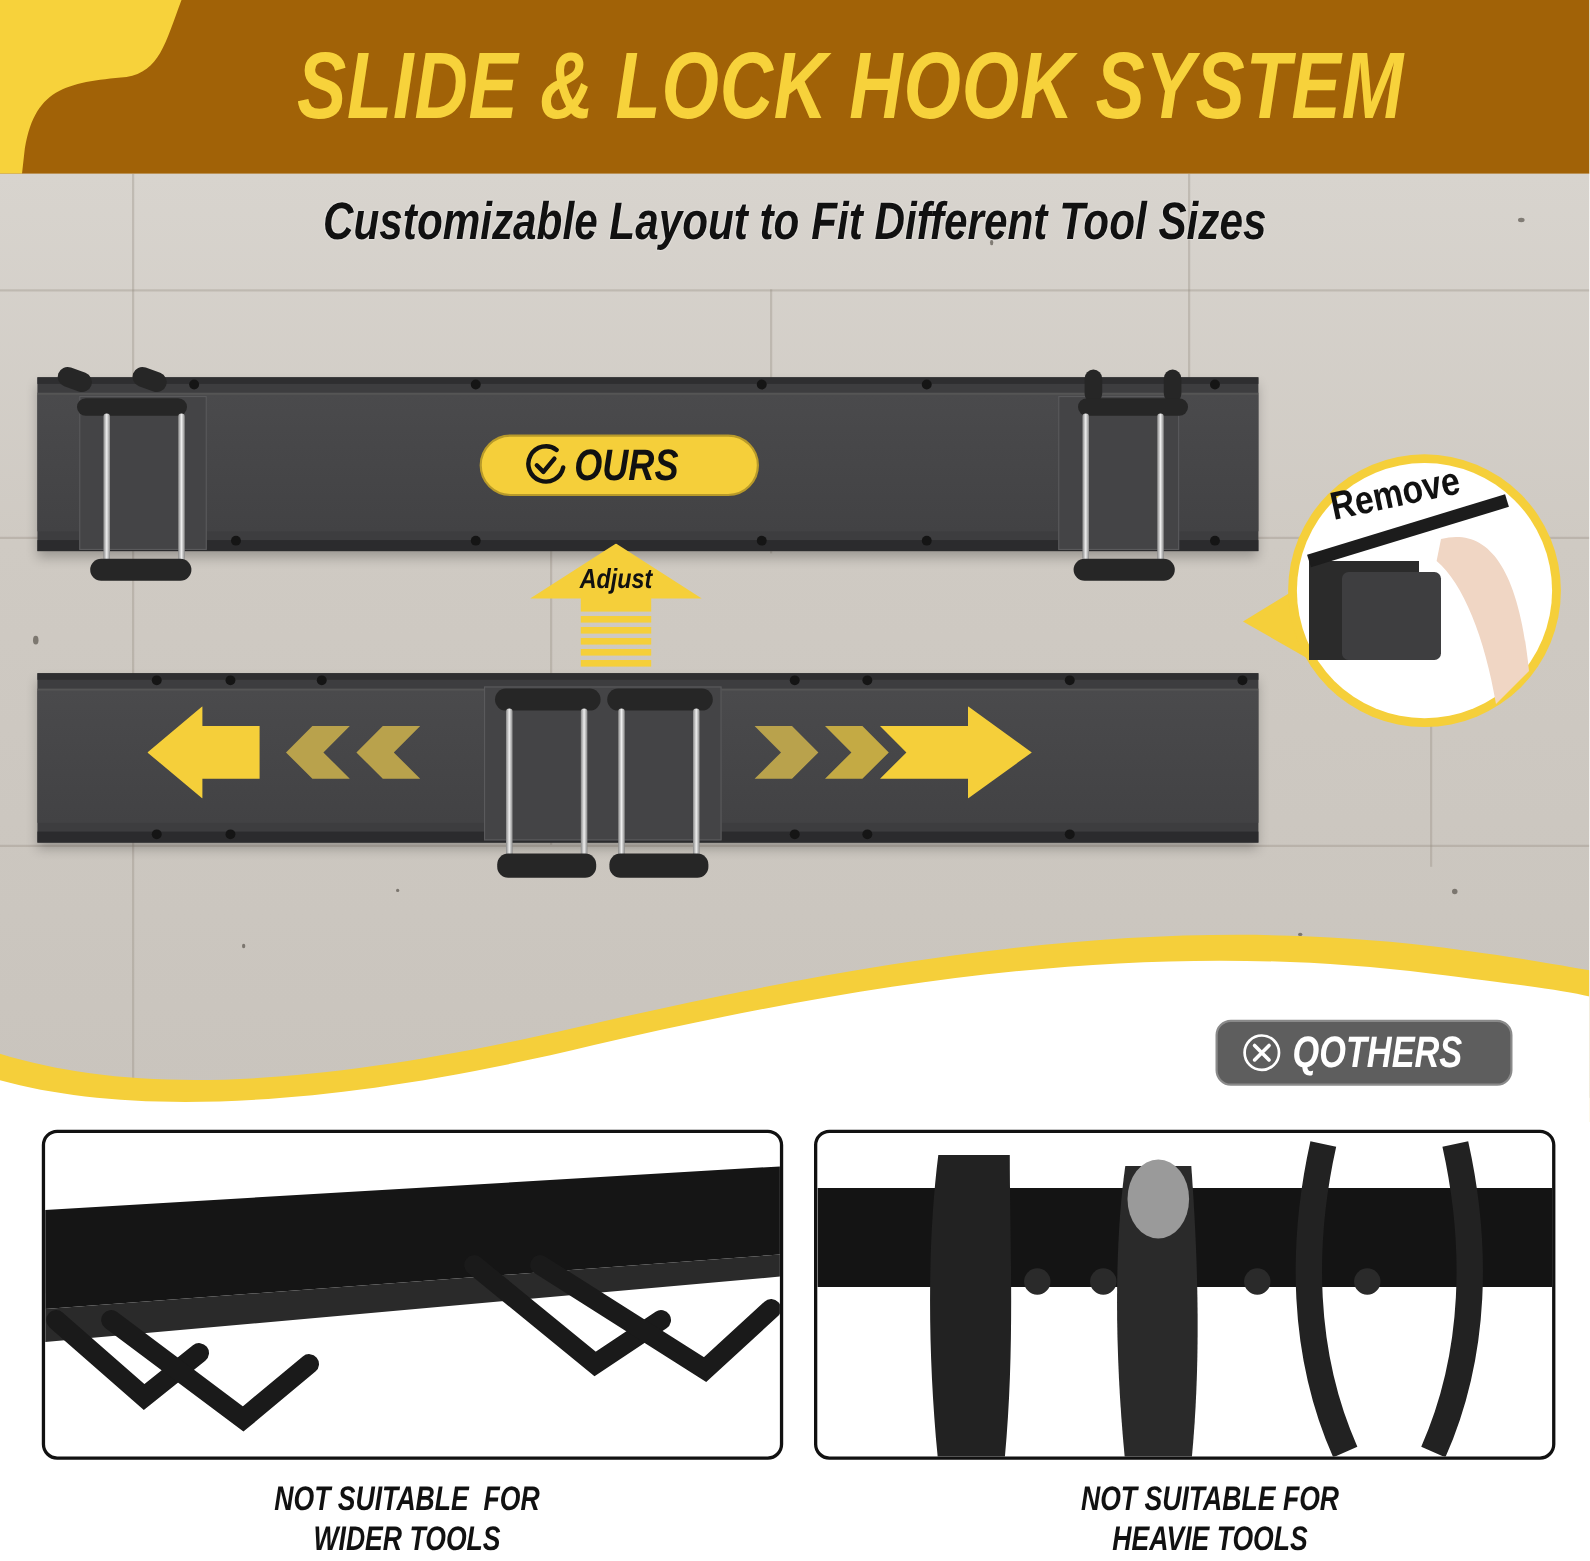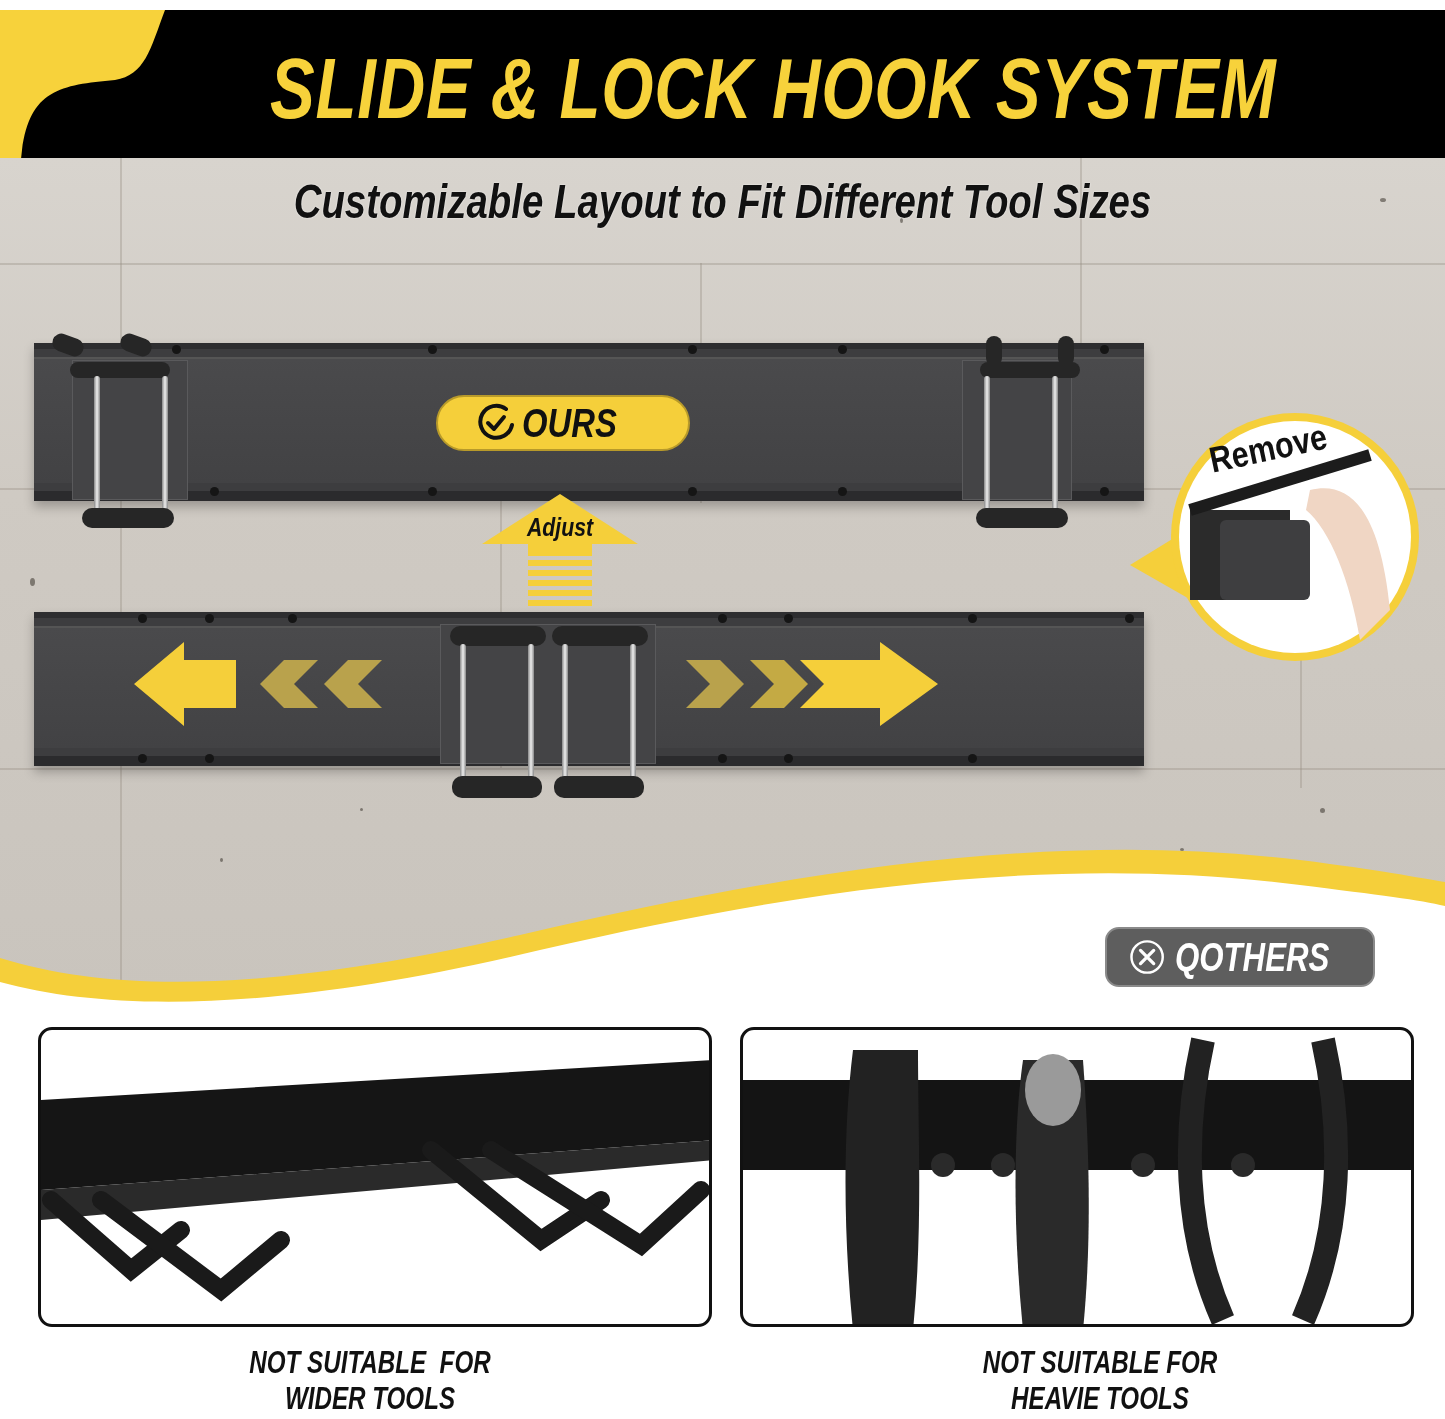--- a/index.html
+++ b/index.html
@@ -1,17 +1,17 @@
 <!DOCTYPE html>
 <html><head>
 <meta charset="utf-8">
 <style>
   * { box-sizing: border-box; margin: 0; padding: 0; }
   body { width: 1445px; height: 1419px; background: #ffffff; position: relative; overflow: hidden; font-family: "Liberation Sans", sans-serif; }
-  .header { position: absolute; left: 0; top: 0; width: 1445px; height: 158px; background: #000000; overflow: hidden; margin-top: 10px; }
+  .header { position: absolute; left: 0; top: 0; width: 1445px; height: 158px; background: #a16207; overflow: hidden; }
   .header-accent { position: absolute; left: 0; top: 0; }
   .title { position: absolute; left: 0; width: 1445px; top: 28px; text-align: center; padding-left: 130px; color: #f7d23b; font-family: "Liberation Sans", sans-serif; font-weight: 700; font-style: italic; font-size: 86px; letter-spacing: 1px; transform: scaleX(0.78); transform-origin: center; line-height: 100px; }
   .wall { position: absolute; left: 0; top: 158px; width: 1445px; height: 840px; background: linear-gradient(180deg, #d8d4ce 0%, #cfcac3 40%, #c9c4bd 100%); overflow: hidden; }
   .wall .joint { position: absolute; background: rgba(150,140,130,0.35); }
   .wall .speck { position: absolute; background: #3a342e; border-radius: 50%; opacity: 0.55; }
   .subtitle { position: absolute; left: 0; width: 1445px; top: 172px; text-align: center; color: #111; font-weight: 700; font-style: italic; font-size: 48px; transform: scaleX(0.8); transform-origin: center; line-height: 60px; text-shadow: 0 0 2px #fff; }
   .rail { position: absolute; background: #3d3d3f; border-top: 6px solid #2e2e30; border-bottom: 10px solid #2b2b2d; box-shadow: 0 6px 10px rgba(0,0,0,0.25); }
   .rail .inner { position: absolute; left: 0; right: 0; top: 8px; bottom: 8px; background: linear-gradient(180deg, #4a4a4c, #424244); border-top: 2px solid #555; }
   .screw { position: absolute; width: 9px; height: 9px; background: #151515; border-radius: 50%; }
   .hookplate { position: absolute; background: #444446; border: 1px solid #5a5a5c; }

